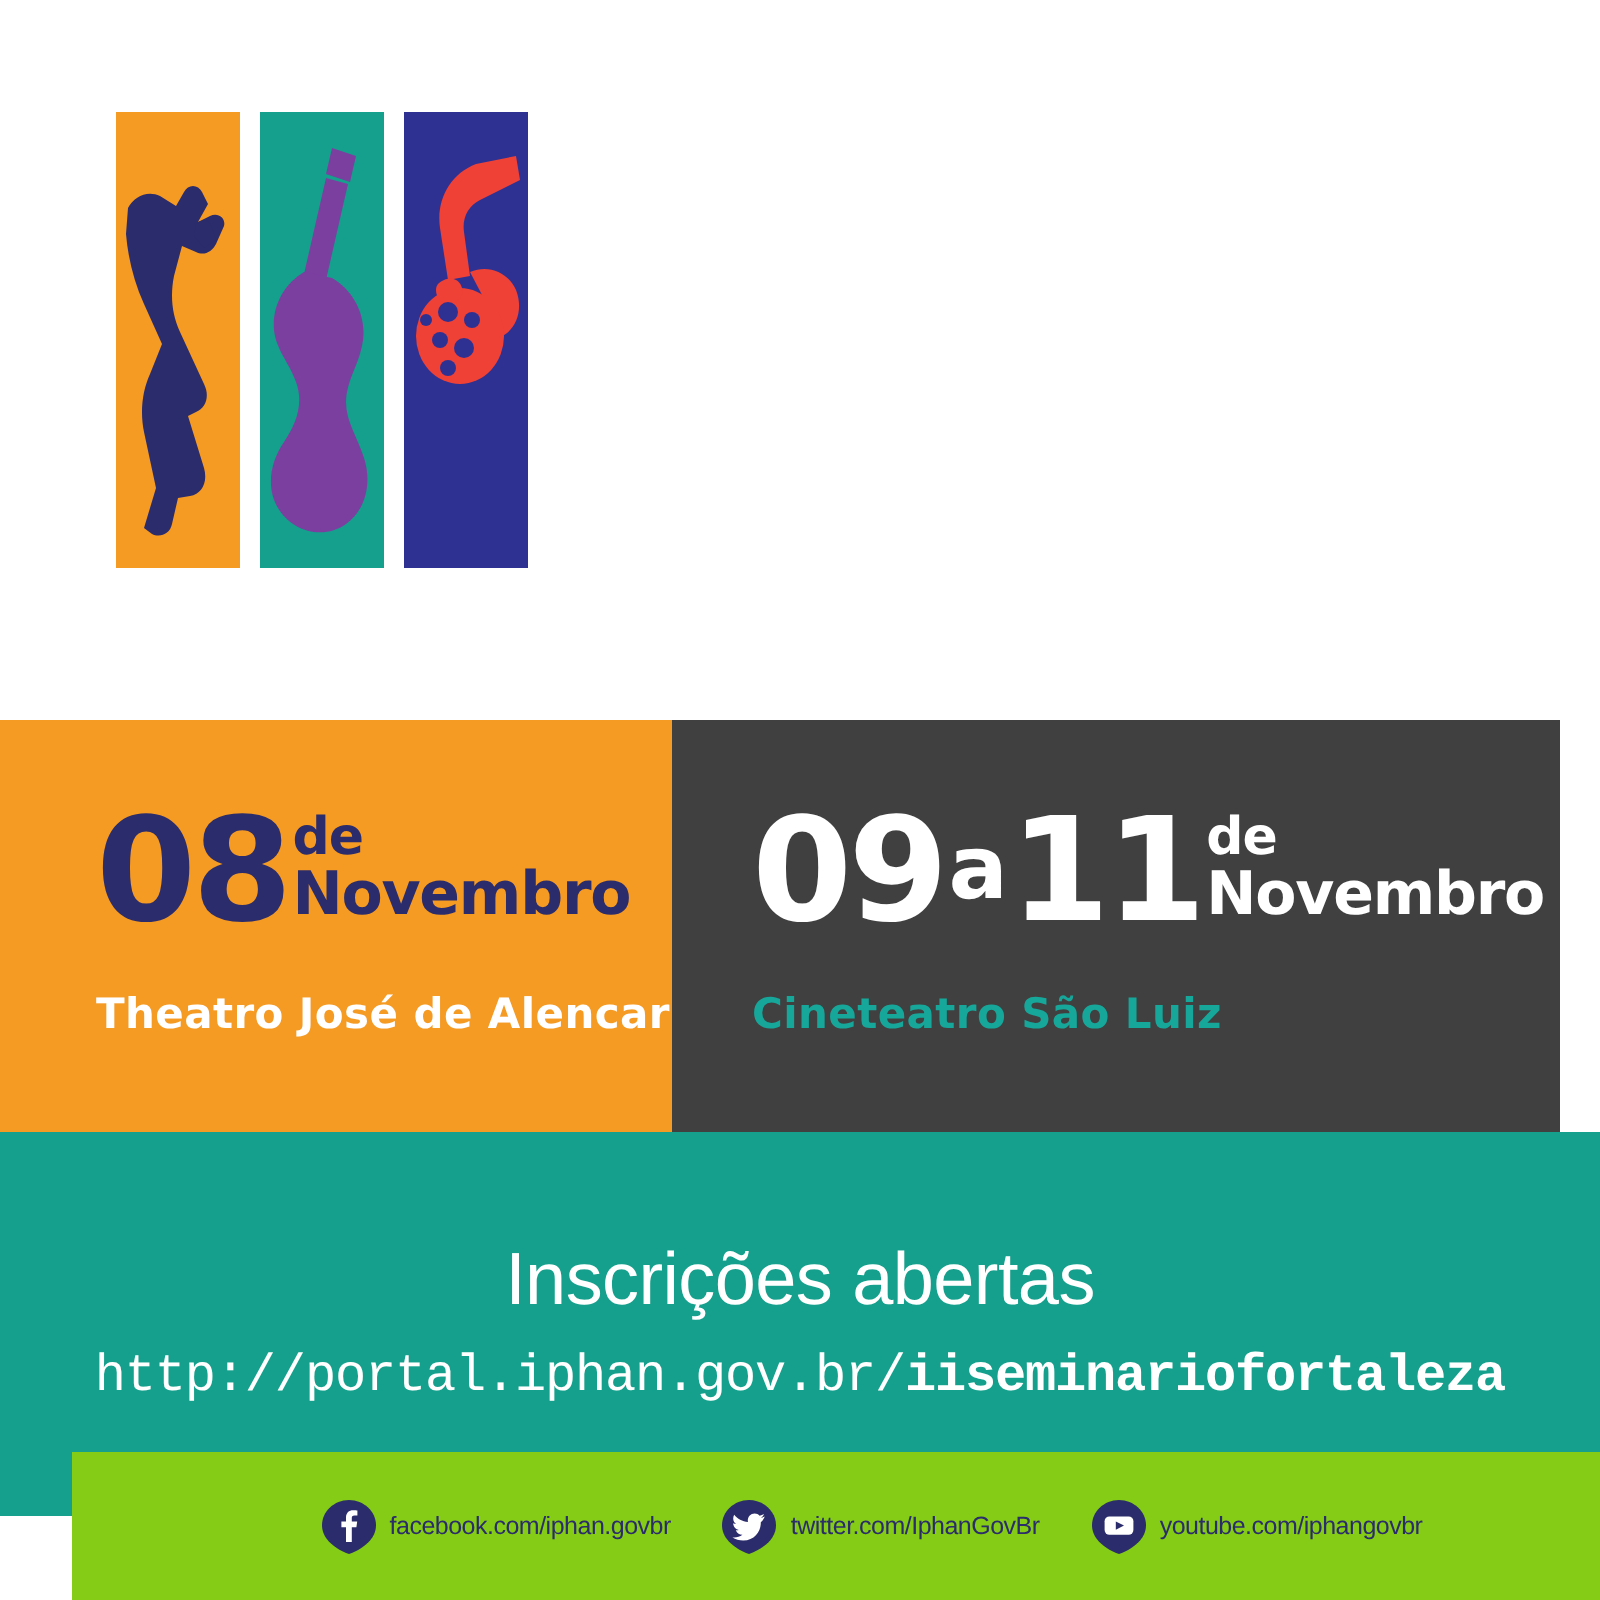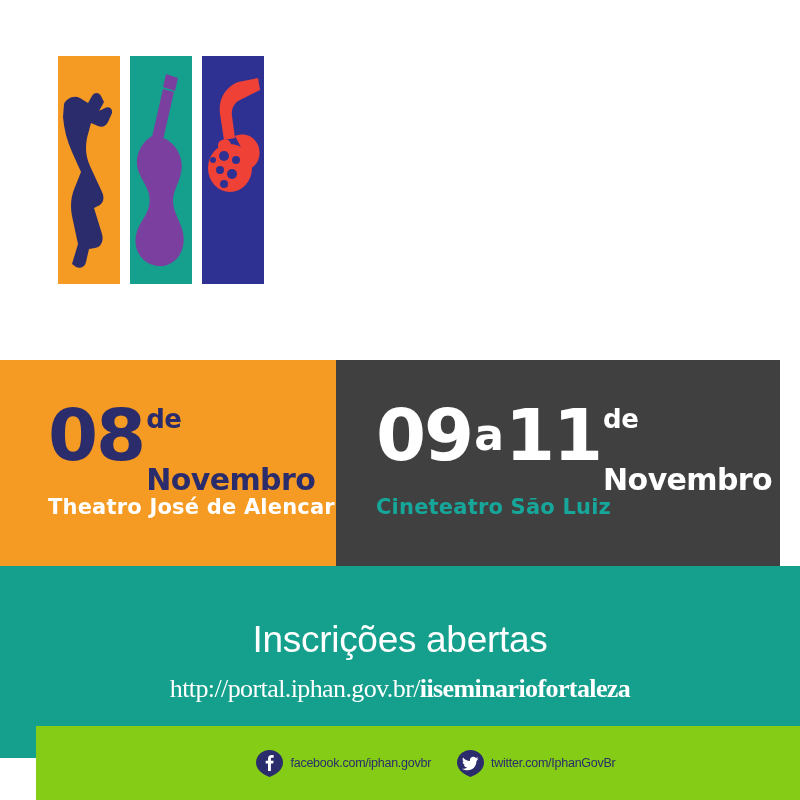--- a/index.html
+++ b/index.html
@@ -118,21 +118,20 @@
     font-size: 44px;
     line-height: 1.35;
     letter-spacing: -1px;
     padding: 0 2px;
   }
   .date-words {
     display: flex;
     flex-direction: column;
     padding-top: 2px;
     margin-left: 2px;
-    gap: 32px;
   }
   .date-de {
     font-family: "DejaVu Sans", sans-serif;
     font-weight: bold;
     font-size: 26px;
     line-height: 0.95;
     letter-spacing: -0.5px;
   }
   .date-month {
     font-family: "DejaVu Sans", sans-serif;
@@ -169,21 +168,21 @@
   }
   .reg-title {
     font-family: "Liberation Sans", sans-serif;
     font-size: 37px;
     color: #FFFFFF;
     letter-spacing: -0.3px;
     line-height: 1.1;
   }
   .reg-url {
     margin-top: 12px;
-    font-family: Liberation Serif, serif;
+    font-family: Liberation Mono, monospace;
     font-size: 26px;
     color: #FFFFFF;
     letter-spacing: -0.6px;
     line-height: 1.2;
   }
   .reg-url b { font-weight: bold; }
 
   
   .footer {
     position: absolute;
@@ -310,16 +309,26 @@
     <div class="social-item">
       <span class="social-pin">
         <svg width="27" height="27" viewBox="0 0 27 27" xmlns="http://www.w3.org/2000/svg">
           <path fill="#2B2C6B" d="M13.5 0 C20.9 0 27 5.8 27 12.6 C27 18 23 23.4 13.5 27 C4 23.4 0 18 0 12.6 C0 5.8 6.1 0 13.5 0 Z"></path>
           <path fill="#FFFFFF" d="M21.4 8.3 C20.8 8.6 20.2 8.8 19.5 8.9 C20.2 8.5 20.7 7.8 21 7 C20.3 7.4 19.6 7.7 18.8 7.9 C18.2 7.2 17.3 6.8 16.3 6.8 C14.4 6.8 12.9 8.3 12.9 10.2 C12.9 10.5 12.9 10.7 13 11 C10.2 10.8 7.7 9.5 6.1 7.4 C5.8 7.9 5.6 8.5 5.6 9.2 C5.6 10.4 6.2 11.4 7.1 12 C6.6 12 6.1 11.8 5.6 11.6 L5.6 11.6 C5.6 13.3 6.8 14.7 8.4 15 C8.1 15.1 7.8 15.1 7.5 15.1 C7.3 15.1 7.1 15.1 6.9 15 C7.3 16.4 8.6 17.4 10.2 17.4 C9 18.3 7.6 18.8 6 18.8 C5.7 18.8 5.5 18.8 5.2 18.8 C6.8 19.8 8.6 20.3 10.6 20.3 C16.3 20.3 19.4 15.6 19.4 11.5 C19.4 11.4 19.4 11.2 19.4 11.1 C20.1 10.6 20.7 9.9 21.4 8.3 Z"></path>
         </svg>
       </span>
       <span class="social-label">twitter.com/IphanGovBr</span>
     </div>
 
+    <div class="social-item">
+      <span class="social-pin">
+        <svg width="27" height="27" viewBox="0 0 27 27" xmlns="http://www.w3.org/2000/svg">
+          <path fill="#2B2C6B" d="M13.5 0 C20.9 0 27 5.8 27 12.6 C27 18 23 23.4 13.5 27 C4 23.4 0 18 0 12.6 C0 5.8 6.1 0 13.5 0 Z"></path>
+          <rect x="6.3" y="8.2" width="14.4" height="9.2" rx="2.4" fill="#FFFFFF"></rect>
+          <path fill="#2B2C6B" d="M11.9 10.7 L16 12.8 L11.9 14.9 Z"></path>
+        </svg>
+      </span>
+      <span class="social-label">youtube.com/iphangovbr</span>
+    </div>
 
   </div>
 
 </div>
 
 </body></html>

